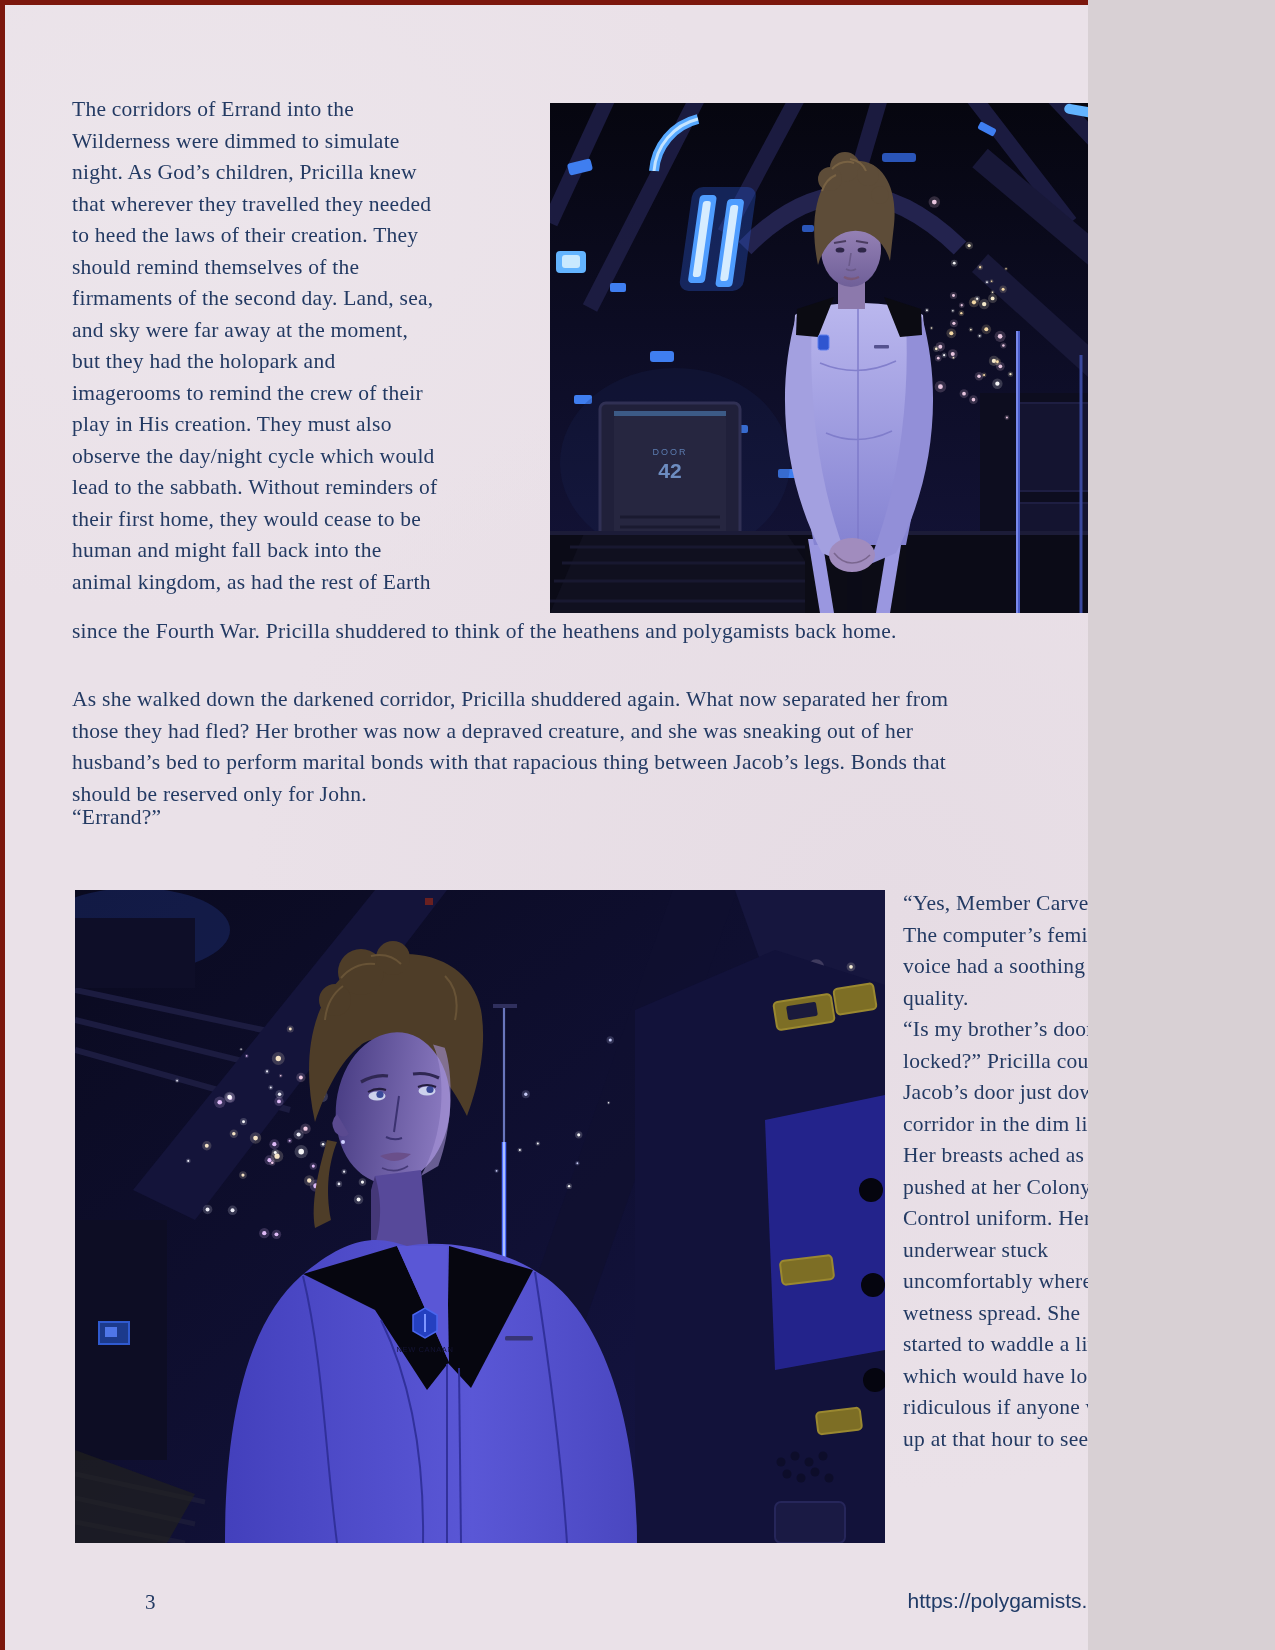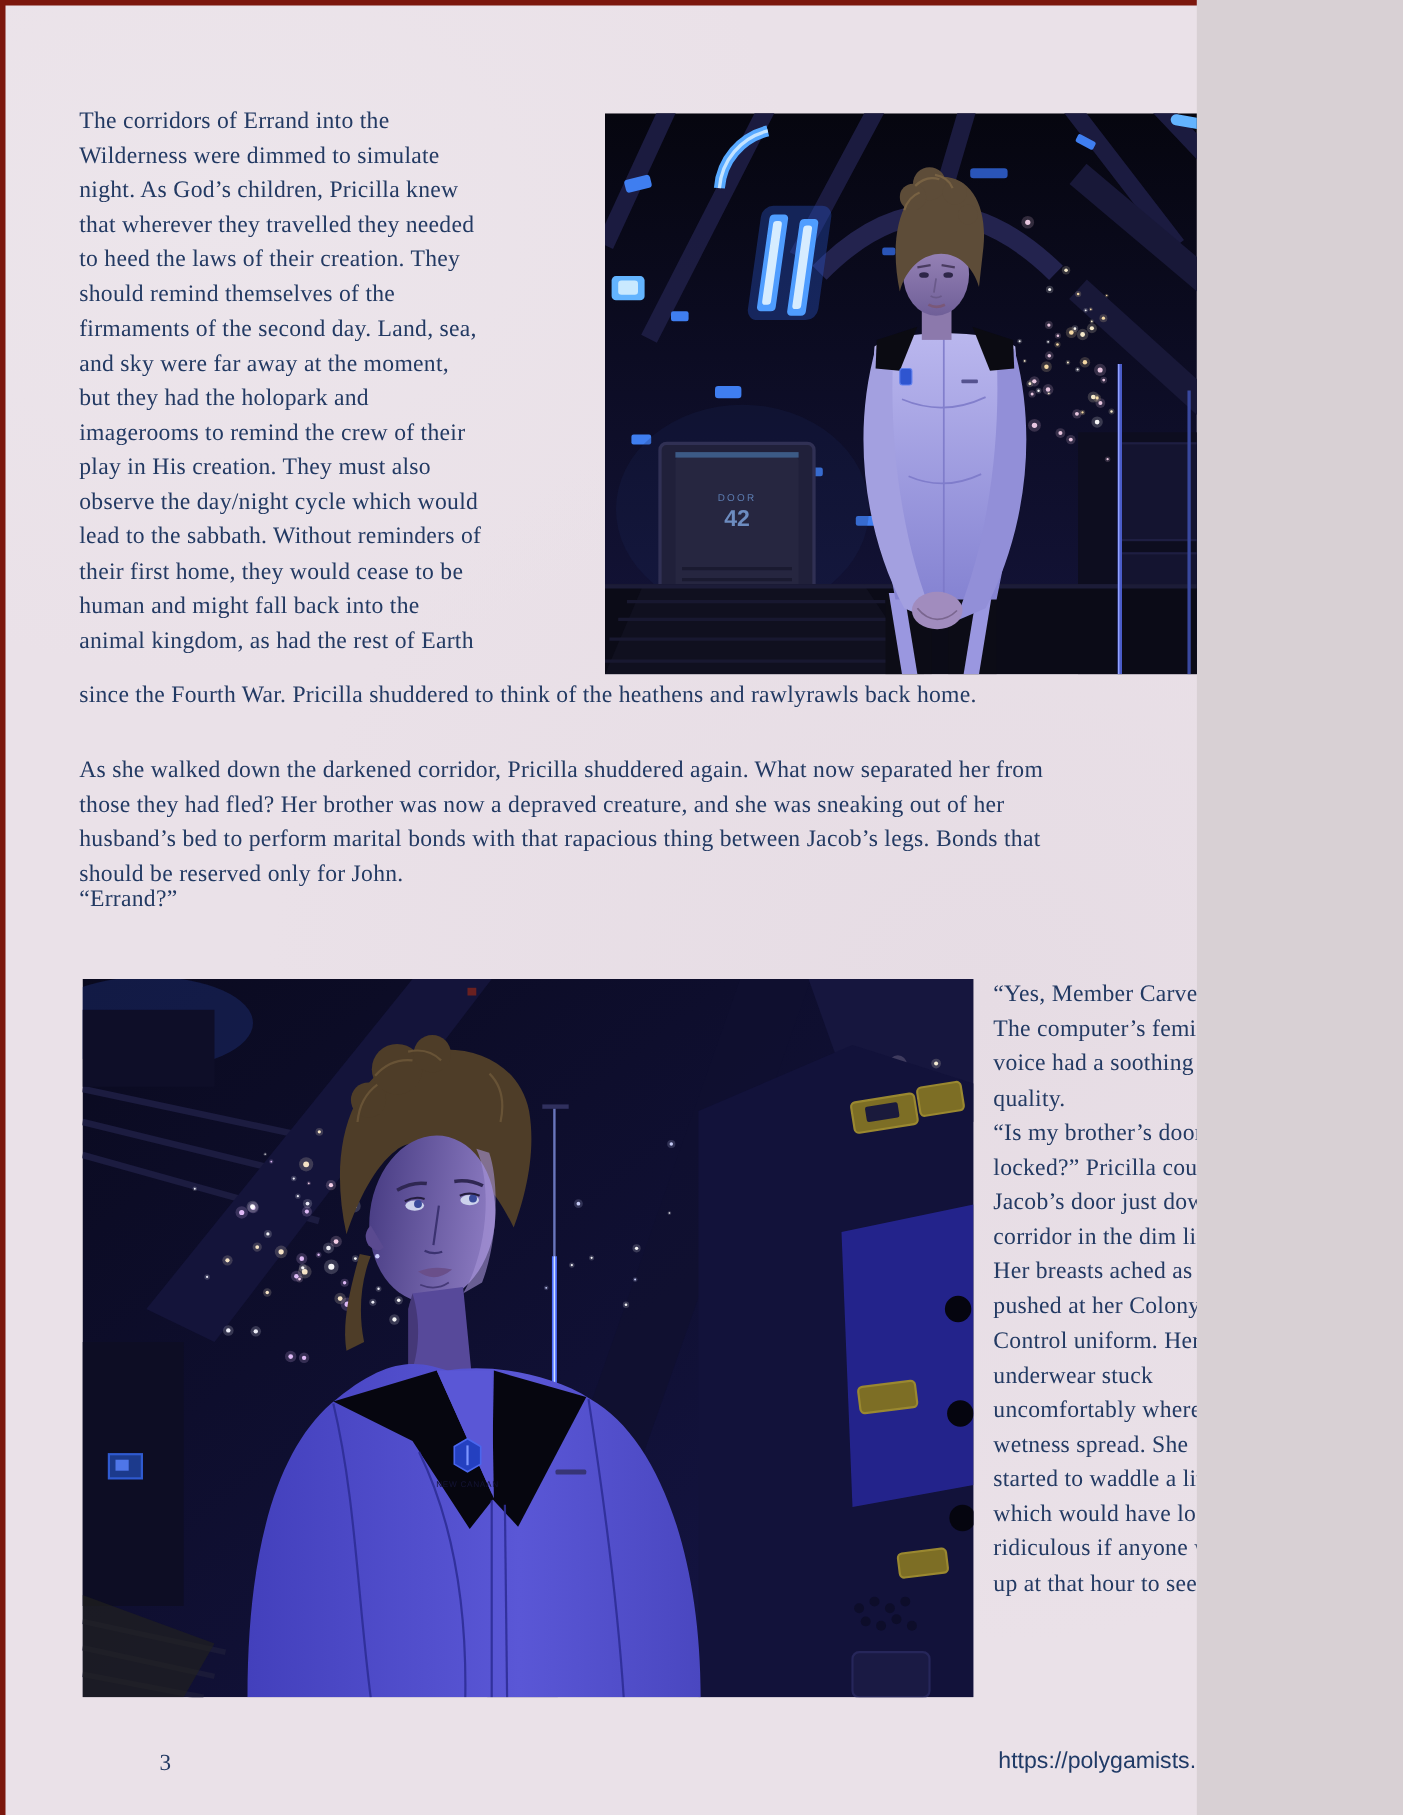--- a/index.html
+++ b/index.html
@@ -271,21 +271,21 @@
         <line x1="284" y1="140" x2="296" y2="138" stroke="#4a3c60" stroke-width="2"></line>
         <line x1="306" y1="138" x2="318" y2="140" stroke="#4a3c60" stroke-width="2"></line>
         <ellipse cx="290" cy="147" rx="4.4" ry="2.6" fill="#2e2648"></ellipse>
         <ellipse cx="312" cy="147" rx="4.4" ry="2.6" fill="#2e2648"></ellipse>
         <path d="M301,150 L299,163 M296,166 q5,3 10,0" stroke="#6a5a8a" stroke-width="1.6" fill="none"></path>
         <path d="M294,174 q7,4 15,0" stroke="#7a5878" stroke-width="2.4" fill="none"></path>
       </g>
     </g>
   </svg>
 
-  <div class="tail body-text">since the Fourth War. Pricilla shuddered to think of the heathens and rawlyrawls back home.</div>
+  <div class="tail body-text">since the Fourth War. Pricilla shuddered to think of the heathens and polygamists back home.</div>
 
   <div class="para2 body-text">As she walked down the darkened corridor, Pricilla shuddered again. What now separated her from<br>those they had fled? Her brother was now a depraved creature, and she was sneaking out of her<br>husband’s bed to perform marital bonds with that rapacious thing between Jacob’s legs. Bonds that<br>should be reserved only for John.</div>
 
   <div class="para3 body-text">“Errand?”</div>
 
   <svg id="scene2" class="scene" width="810" height="653" viewBox="0 0 810 653">
     <defs>
       <linearGradient id="s2bg" x1="0" y1="0" x2="1" y2="1">
         <stop offset="0" stop-color="#0a0a1f"></stop>
           <stop offset="0.55" stop-color="#101034"></stop>

